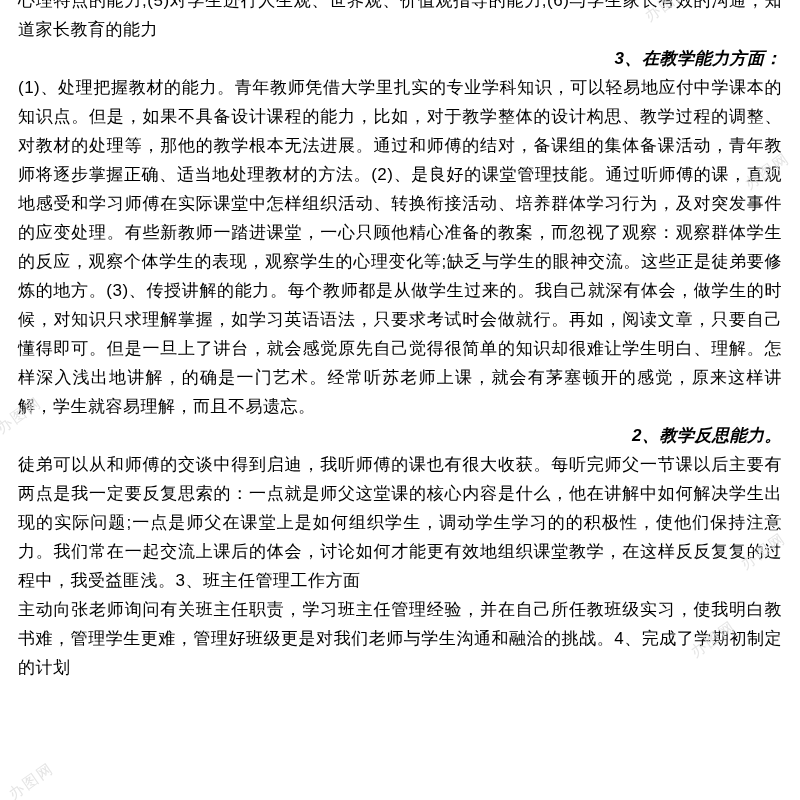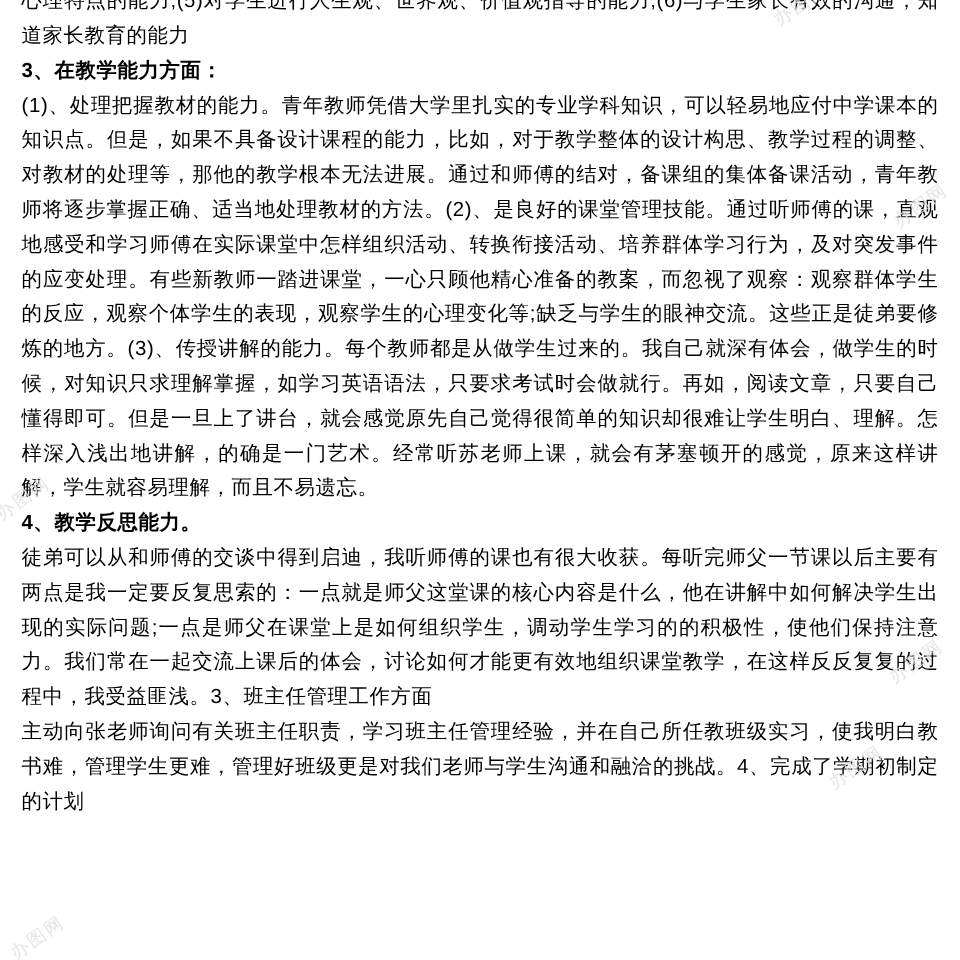--- a/index.html
+++ b/index.html
@@ -28,21 +28,22 @@
   }
   .para {
     margin: 0;
     text-align: justify;
     text-justify: inter-ideograph;
     word-break: break-all;
   }
   .heading {
     margin: 0;
     font-weight: bold;
-    text-align: left;
+    text-align: right;
+    font-style: italic;
   }
   .watermark {
     position: absolute;
     color: #e2e2e2;
     font-size: 15px;
     letter-spacing: 2px;
     transform: rotate(-35deg);
     pointer-events: none;
     user-select: none;
     white-space: nowrap;
@@ -67,20 +68,20 @@
 <span class="watermark wm6">办图网</span>
 
 <div class="doc">
 
   <p class="para">心理特点的能力;(5)对学生进行人生观、世界观、价值观指导的能力;(6)与学生家长有效的沟通，知道家长教育的能力</p>
 
   <p class="heading">3、在教学能力方面：</p>
 
   <p class="para">(1)、处理把握教材的能力。青年教师凭借大学里扎实的专业学科知识，可以轻易地应付中学课本的知识点。但是，如果不具备设计课程的能力，比如，对于教学整体的设计构思、教学过程的调整、对教材的处理等，那他的教学根本无法进展。通过和师傅的结对，备课组的集体备课活动，青年教师将逐步掌握正确、适当地处理教材的方法。(2)、是良好的课堂管理技能。通过听师傅的课，直观地感受和学习师傅在实际课堂中怎样组织活动、转换衔接活动、培养群体学习行为，及对突发事件的应变处理。有些新教师一踏进课堂，一心只顾他精心准备的教案，而忽视了观察：观察群体学生的反应，观察个体学生的表现，观察学生的心理变化等;缺乏与学生的眼神交流。这些正是徒弟要修炼的地方。(3)、传授讲解的能力。每个教师都是从做学生过来的。我自己就深有体会，做学生的时候，对知识只求理解掌握，如学习英语语法，只要求考试时会做就行。再如，阅读文章，只要自己懂得即可。但是一旦上了讲台，就会感觉原先自己觉得很简单的知识却很难让学生明白、理解。怎样深入浅出地讲解，的确是一门艺术。经常听苏老师上课，就会有茅塞顿开的感觉，原来这样讲解，学生就容易理解，而且不易遗忘。</p>
 
-  <p class="heading">4、教学反思能力。</p>
+  <p class="heading">2、教学反思能力。</p>
 
   <p class="para">徒弟可以从和师傅的交谈中得到启迪，我听师傅的课也有很大收获。每听完师父一节课以后主要有两点是我一定要反复思索的：一点就是师父这堂课的核心内容是什么，他在讲解中如何解决学生出现的实际问题;一点是师父在课堂上是如何组织学生，调动学生学习的的积极性，使他们保持注意力。我们常在一起交流上课后的体会，讨论如何才能更有效地组织课堂教学，在这样反反复复的过程中，我受益匪浅。3、班主任管理工作方面</p>
 
   <p class="para">主动向张老师询问有关班主任职责，学习班主任管理经验，并在自己所任教班级实习，使我明白教书难，管理学生更难，管理好班级更是对我们老师与学生沟通和融洽的挑战。4、完成了学期初制定的计划</p>
 
 
 </div>
 
 </body></html>

